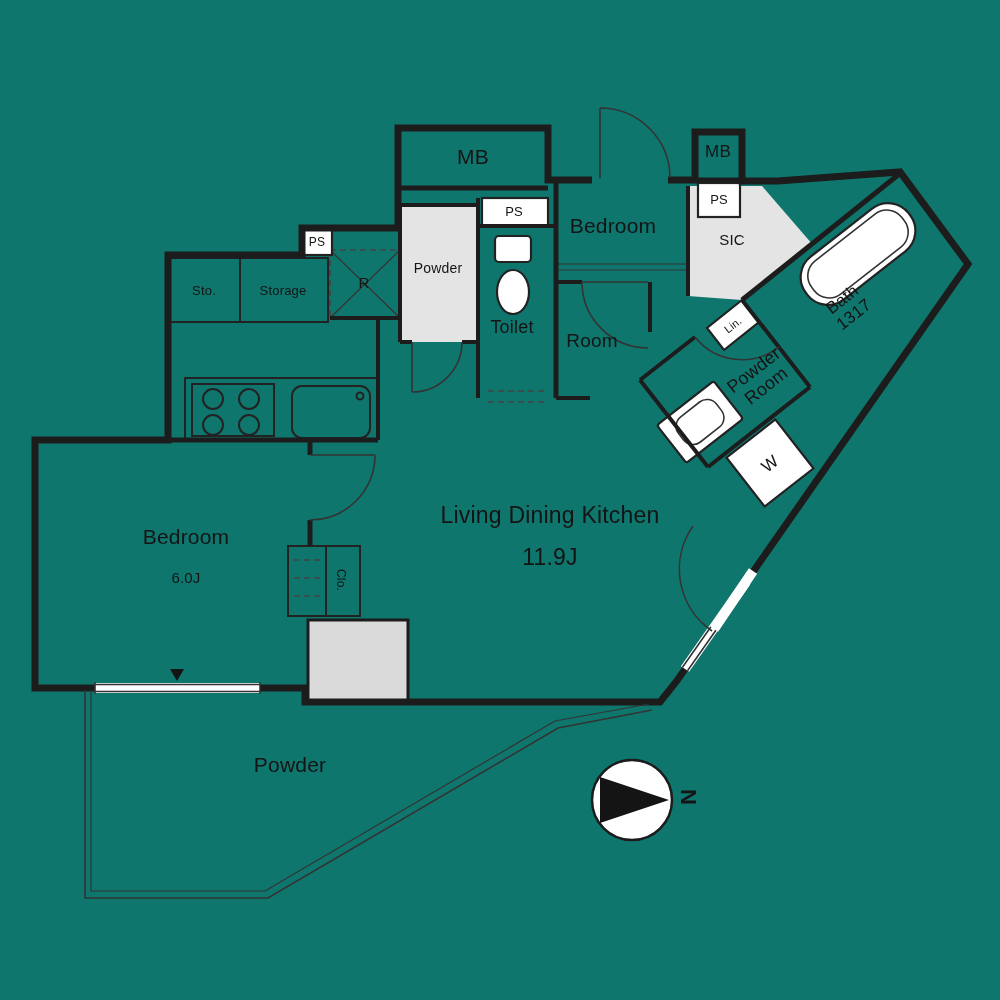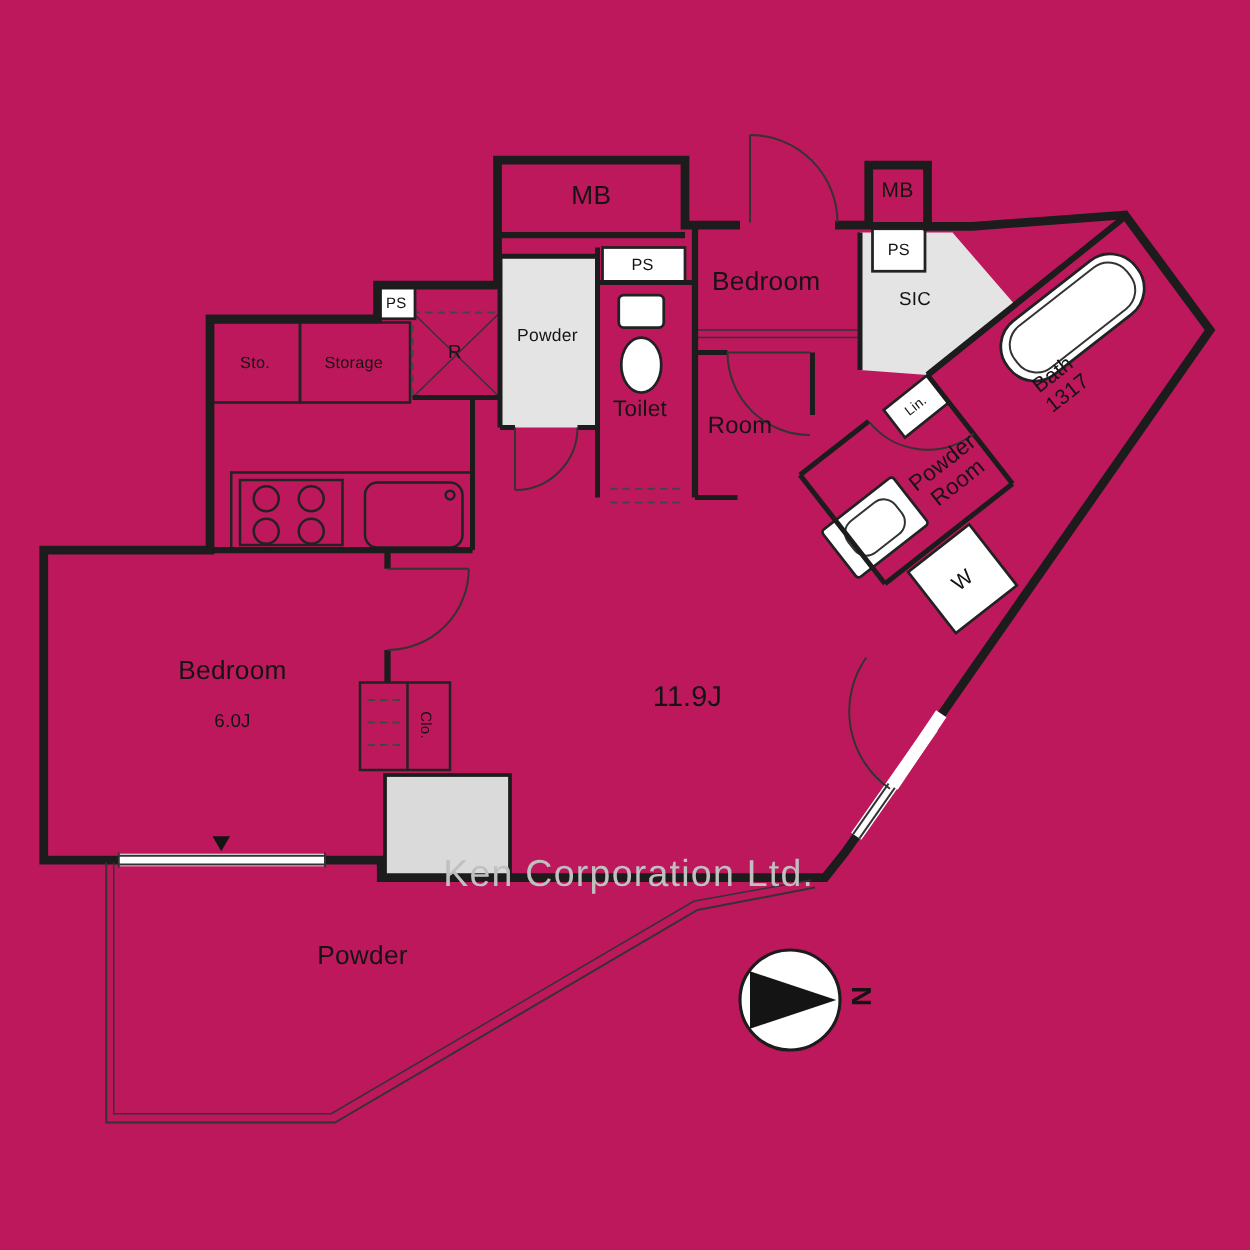--- a/index.html
+++ b/index.html
@@ -1,20 +1,20 @@
 <!DOCTYPE html>
 <html style="--wall: #1c1c1c; --gray: #e4e4e4; --pillar: #dadada; --watermark: #c0c0c0; --bg: #ffffff; --text: #141414;"><head>
 <meta charset="utf-8">
 <title>Floor Plan</title>
 <style>
   :root{
     --wall:#1c1c1c; --gray:#e4e4e4; --pillar:#dadada; --watermark:#c0c0c0; --bg:#ffffff; --text:#141414;
   }
   html,body{margin:0;padding:0;background:var(--bg);}
-  .plan{position:relative;width:1000px;height:1000px;background:#be185d;font-family:"Liberation Sans",sans-serif;overflow:hidden;}
+  .plan{position:relative;width:1000px;height:1000px;background:#0f766e;font-family:"Liberation Sans",sans-serif;overflow:hidden;}
   .plan svg{position:absolute;left:0;top:0;}
   .lbl{position:absolute;transform:translate(-50%,-50%);color:var(--text);white-space:nowrap;text-align:center;line-height:1.12;letter-spacing:.2px;z-index:3;}
   .rot{transform:translate(-50%,-50%) rotate(-38deg);}
   .rot90{transform:translate(-50%,-50%) rotate(90deg);}
   .wrap{white-space:normal;width:98px;}
   .blk{display:block;}
   .wm{position:absolute;transform:translate(-50%,-50%);color:var(--watermark);font-size:30px;letter-spacing:1px;white-space:nowrap;z-index:6;}
   
   .s7{fill:none;stroke:var(--wall);stroke-width:7;stroke-linejoin:miter;}
   .s5{fill:none;stroke:var(--wall);stroke-width:5;}
@@ -160,21 +160,21 @@
   <div class="lbl rot" style="left:848px;top:307px;font-size:17px">
     <span class="blk">Bath</span>
     <span class="blk">1317</span>
   </div>
   <div class="lbl rot" style="left:733px;top:325px;font-size:11px">Lin.</div>
   <div class="lbl rot wrap" style="left:760px;top:378px;font-size:18px">Powder Room</div>
   <div class="lbl rot" style="left:770px;top:464px;font-size:17px">W</div>
 
   <div class="lbl" style="left:186px;top:537px;font-size:21px">Bedroom</div>
   <div class="lbl" style="left:186px;top:578px;font-size:15px">6.0J</div>
+  <div class="lbl" style="left:550px;top:516px;font-size:23px">Living Dining Kitchen</div>
   <div class="lbl" style="left:550px;top:558px;font-size:23px">11.9J</div>
   <div class="lbl rot90" style="left:340px;top:580px;font-size:12px">Clo.</div>
   <div class="lbl" style="left:290px;top:765px;font-size:21px">Powder</div>
 
   <div class="lbl rot90" style="left:688px;top:797px;font-size:22px;font-weight:bold">N</div>
 
-  <div class="wm" style="left:503px;top:700px">Ken Corporation Ltd.</div>
 
 </div>
 
 </body></html>

